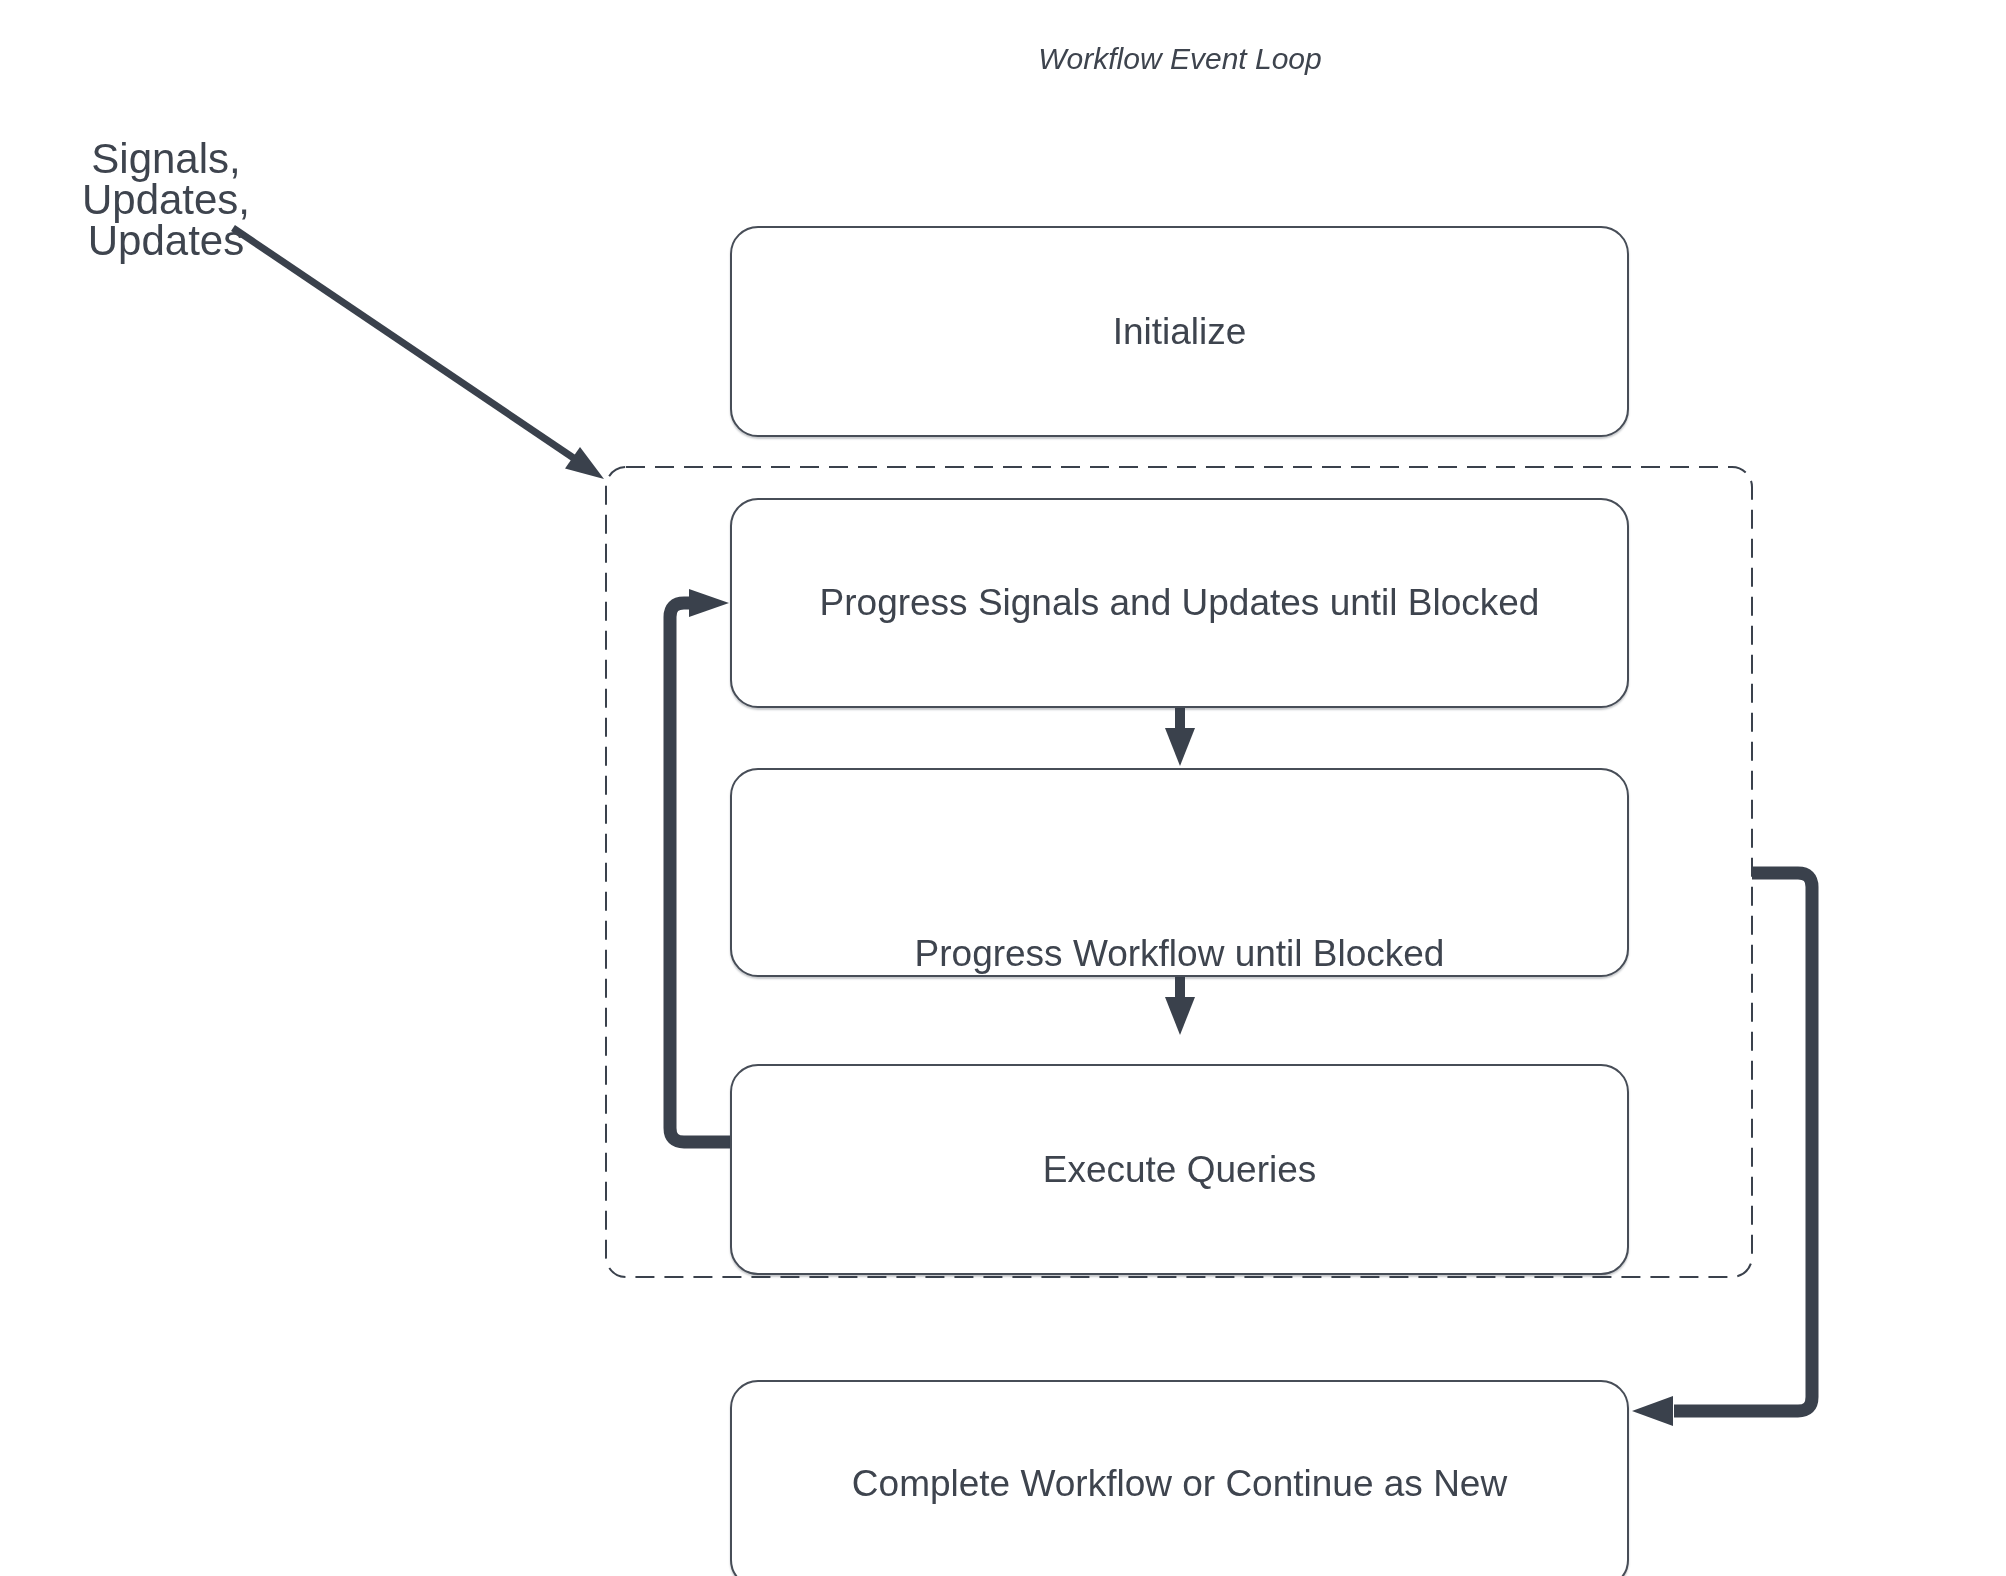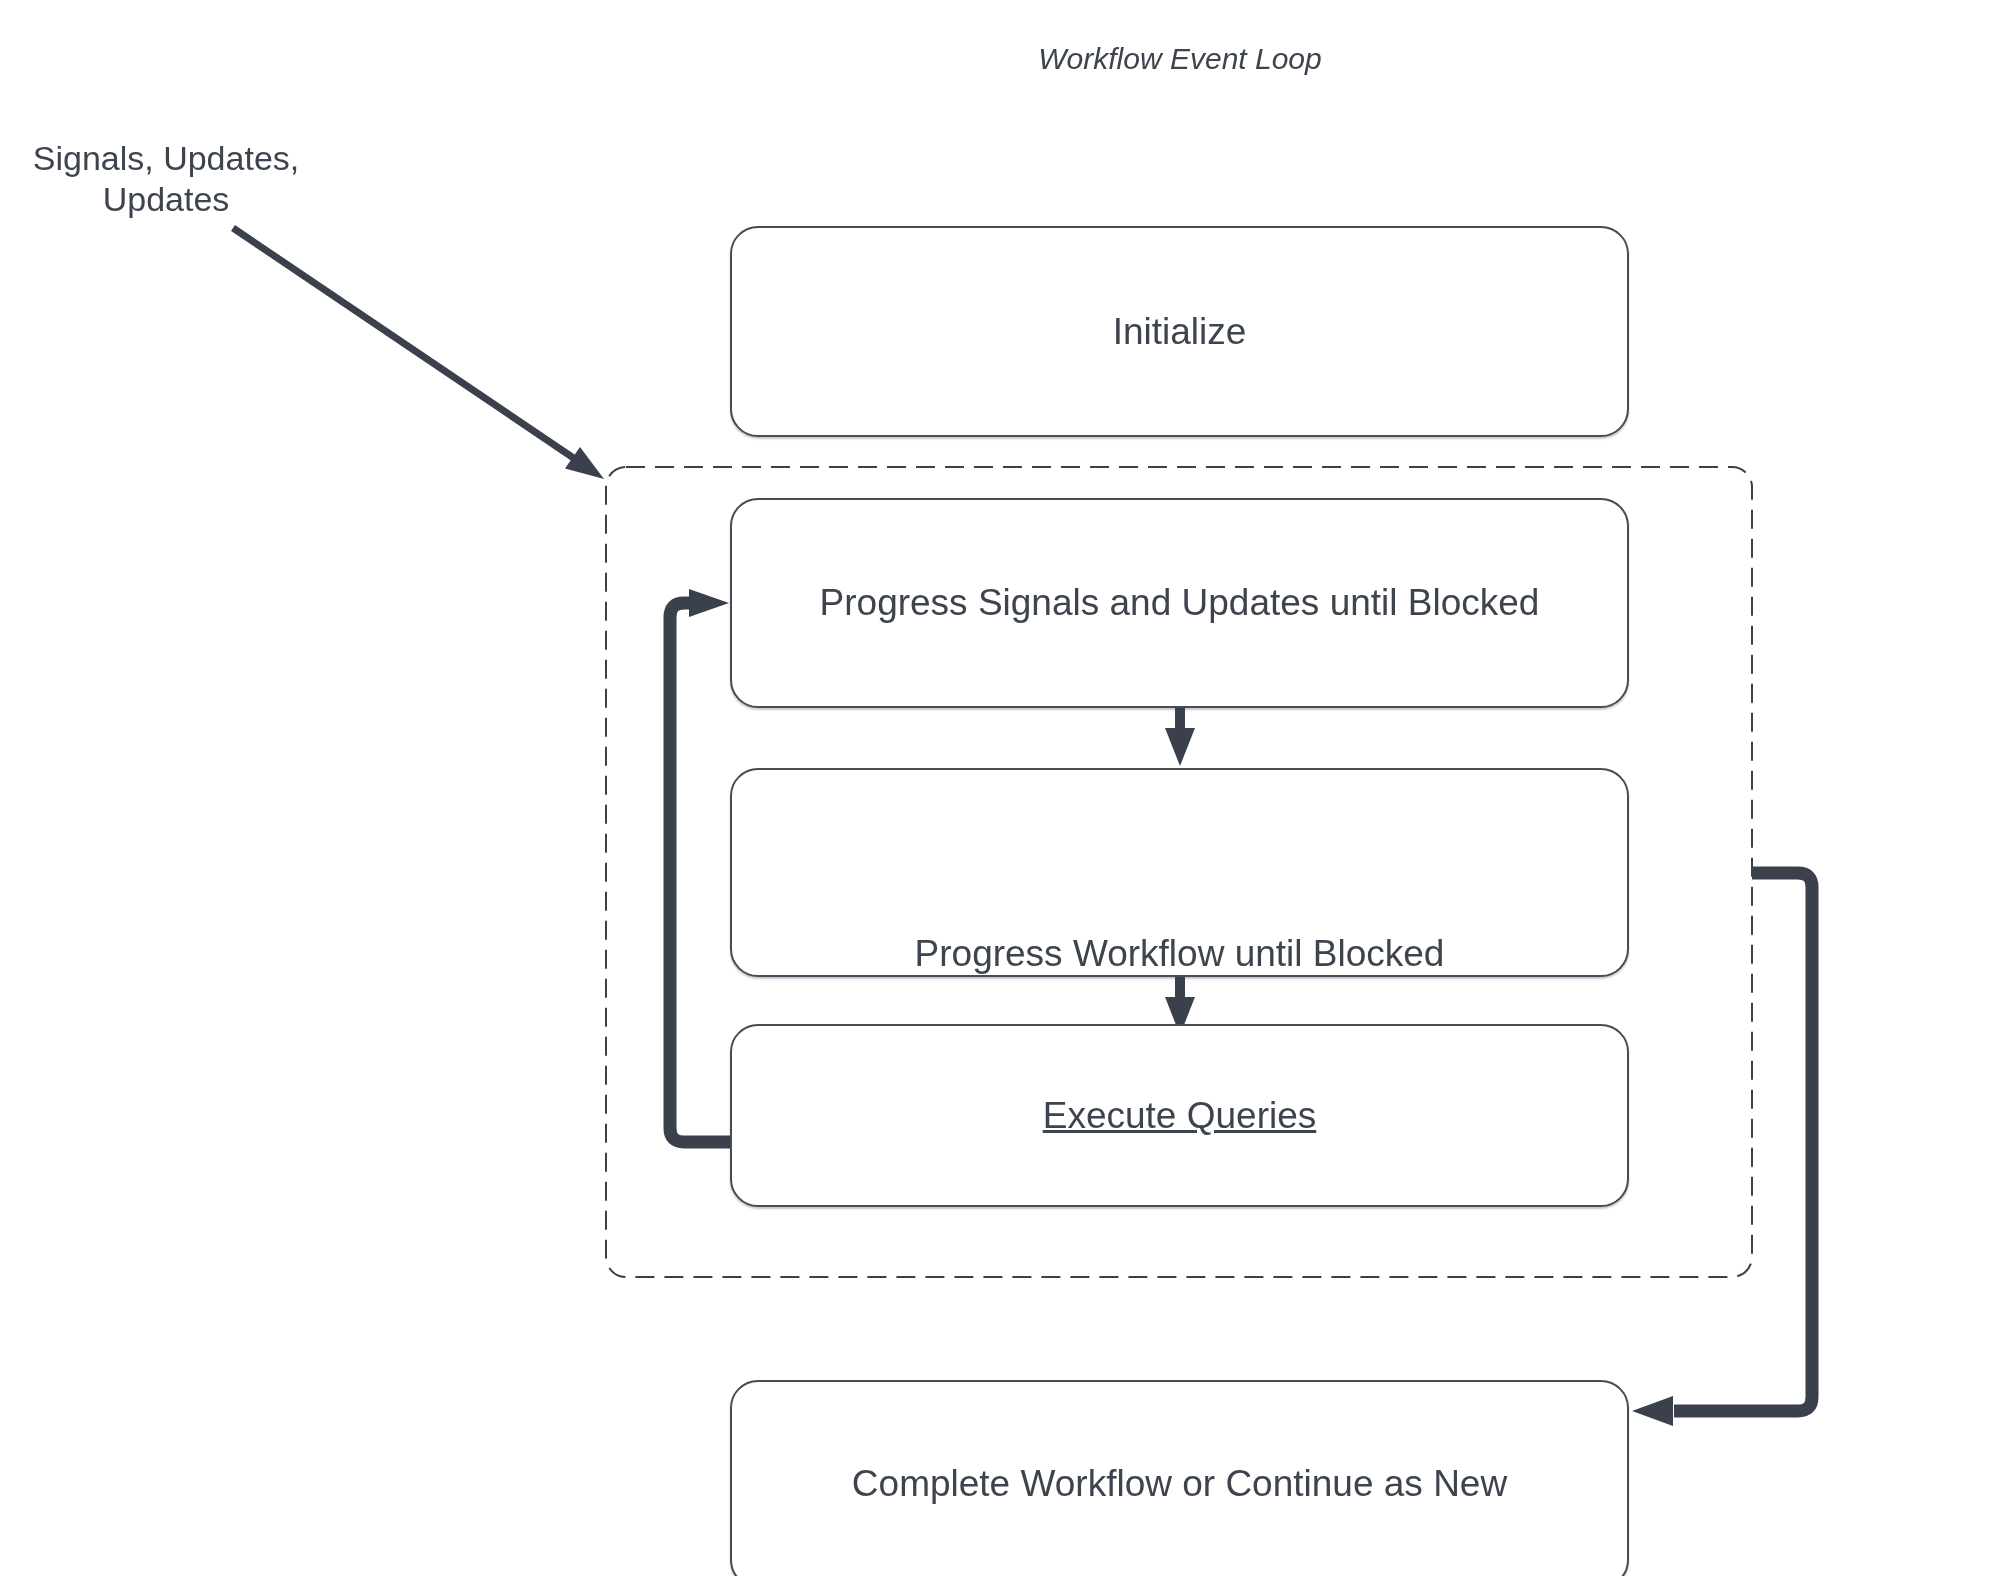--- a/index.html
+++ b/index.html
@@ -20,34 +20,34 @@
   .s13{stroke:var(--line);stroke-width:13;fill:none;}
   .fill{fill:var(--line);stroke:none;}
   .dashed{stroke:var(--line);stroke-width:2;fill:none;stroke-dasharray:19 10;}
   .title{
     position:absolute;left:780px;top:34px;width:800px;z-index:2;
     text-align:center;font-size:30px;font-style:italic;color:var(--text);
     line-height:50px;white-space:nowrap;
   }
   .ext-label{
     position:absolute;left:16px;top:138px;width:300px;z-index:2;
-    text-align:center;font-size:34px;line-height:41px;color:var(--text);
+    text-align:center;font-size:42px;line-height:41px;color:var(--text);
   }
   .node{
     position:absolute;left:730px;width:899px;z-index:2;box-sizing:border-box;
     background:var(--background);
     border:2px solid var(--border);border-radius:28px;
     display:flex;align-items:center;justify-content:center;
     font-size:37px;color:var(--text);text-align:center;padding:0 30px;
     box-shadow:0 2px 2px rgba(52,58,68,.28);
   }
   #node-initialize{top:226px;height:211px;}
   #node-progress-signals{top:498px;height:210px;}
   #node-progress-workflow{top:768px;height:209px;align-items:flex-end;}
-  #node-execute-queries{top:1024px;height:183px;text-decoration:underline;}
+  #node-execute-queries{top:1064px;height:211px;}
   #node-complete{top:1380px;height:208px;}
 </style>
 </head>
 <body>
 
 <svg id="edges" viewBox="0 0 2006 1576">
 
   <rect class="dashed" x="606" y="467" width="1146" height="810" rx="20"></rect>
 
   <g>

